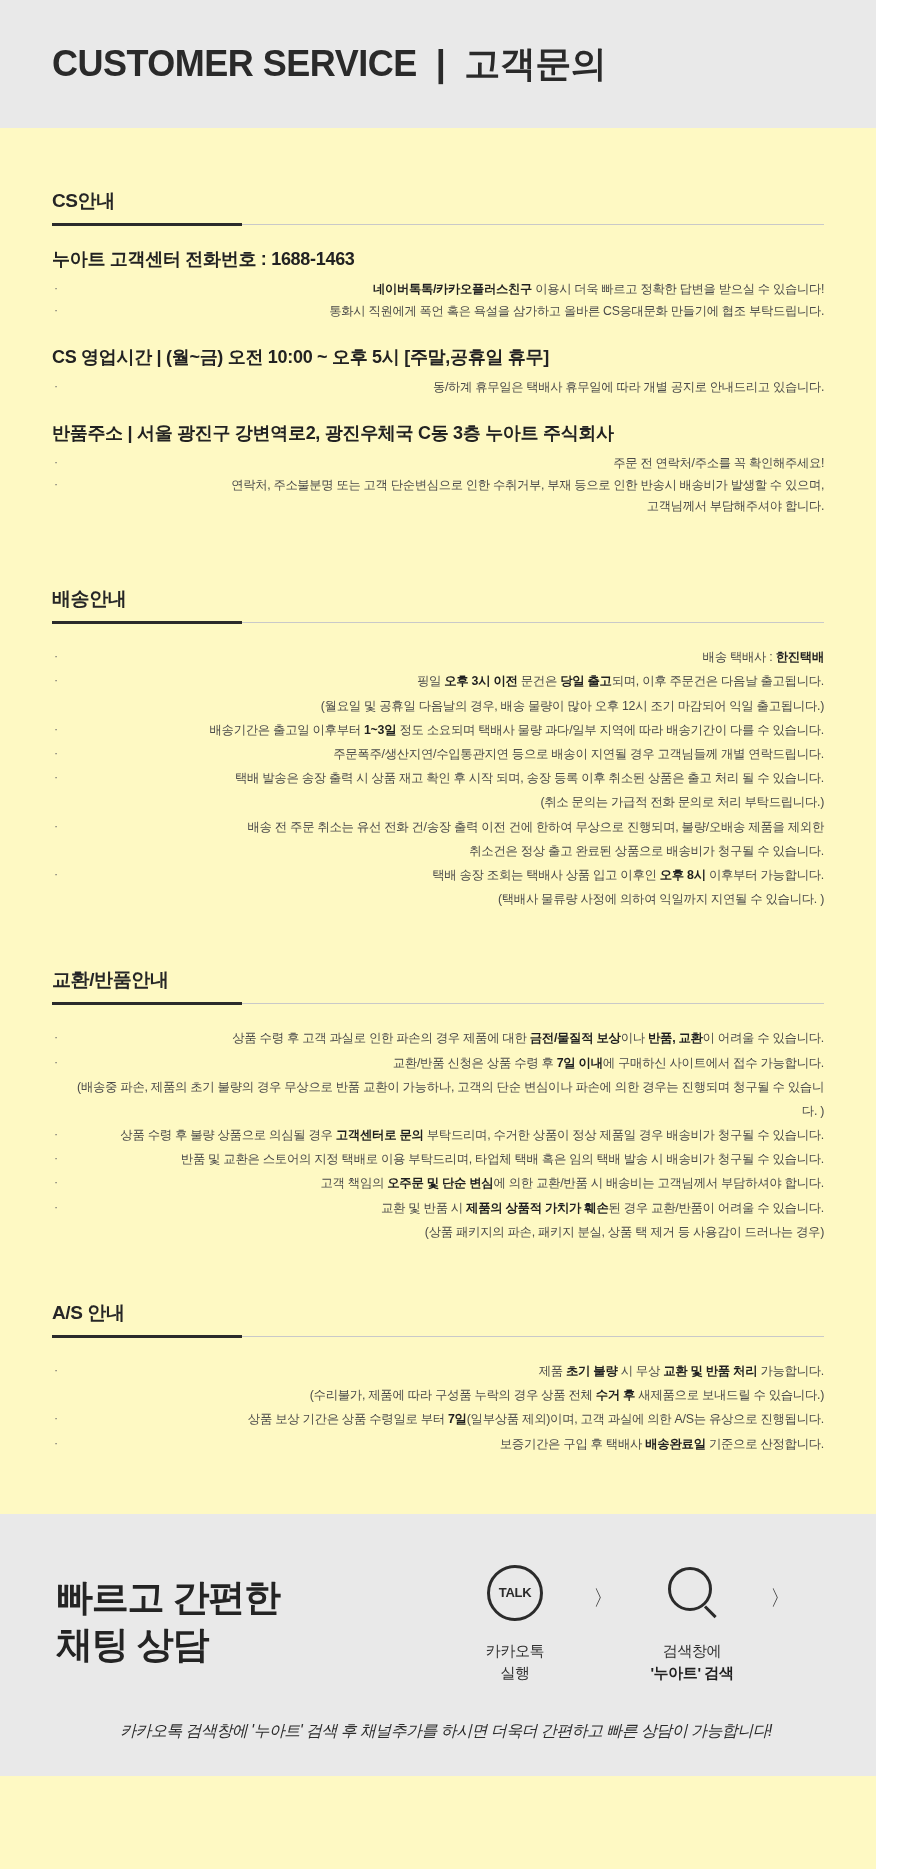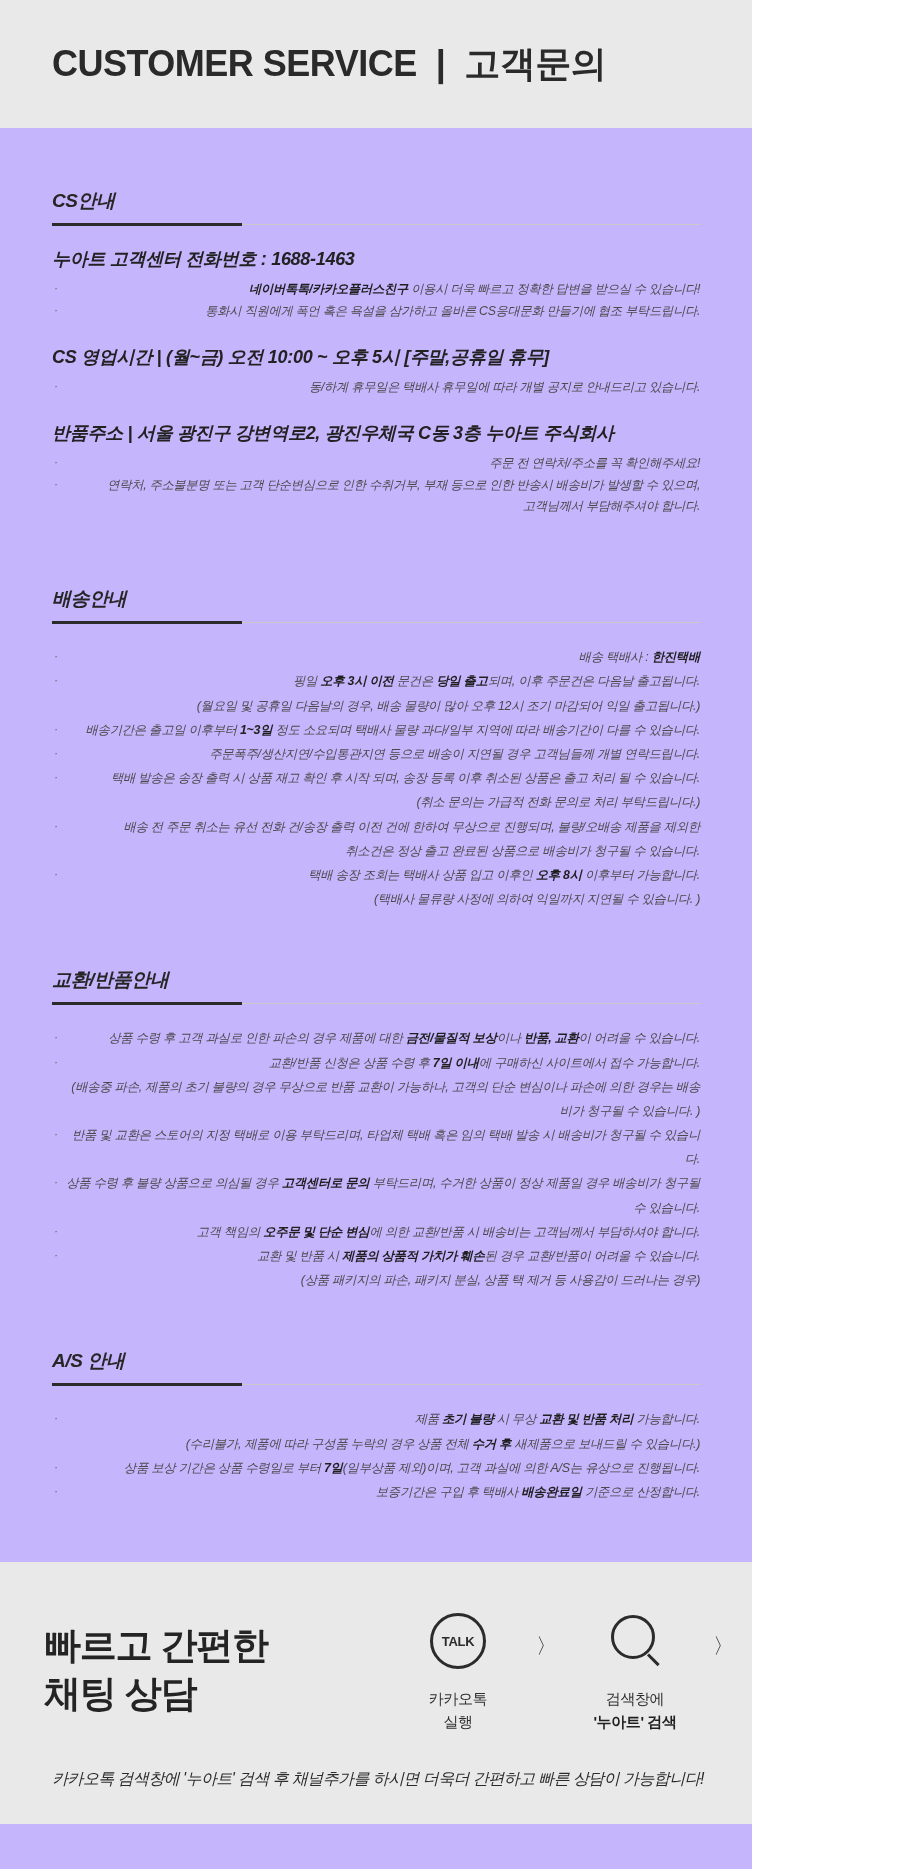--- a/index.html
+++ b/index.html
@@ -7,24 +7,24 @@
     padding: 0;
     background: #ffffff;
   }
   body {
     width: 900px;
     font-family: "Liberation Sans", "DejaVu Sans", sans-serif;
     color: #2b2b2b;
     -webkit-font-smoothing: antialiased;
   }
   .page {
-    width: 752px;
+    width: 876px;
     min-height: 1869px;
     position: relative;
-    background: #c4b5fd;
+    background: #fef9c3;
   }
 
   
   .header-band {
     background: #e9e9e9;
     height: 128px;
     display: flex;
     align-items: center;
     padding-left: 52px;
     box-sizing: border-box;
@@ -34,21 +34,20 @@
     font-weight: bold;
     letter-spacing: -0.5px;
     color: #2a2a2a;
     white-space: pre;
   }
 
   
   .content {
     padding: 0 52px 0 52px;
     box-sizing: border-box;
-    font-style: italic;
   }
 
   .section {
     padding-top: 56px;
   }
   .section.first { padding-top: 60px; }
 
   .section-title {
     font-size: 19px;
     font-weight: bold;
@@ -115,21 +114,21 @@
     font-size: 12.4px;
     line-height: 1.95;
   }
 
   b, strong { font-weight: bold; color: #1f1f1f; }
 
   
   .kakao-band {
     margin-top: 58px;
     background: #e9e9e9;
-    padding: 44px 0 34px 4px;
+    padding: 44px 0 34px 16px;
   }
   .kakao-inner {
     display: flex;
     align-items: center;
     padding: 0 40px;
     box-sizing: border-box;
   }
   .kakao-headline {
     font-size: 37px;
     font-weight: bold;
@@ -285,23 +284,23 @@
         <li class="noindent">(택배사 물류량 사정에 의하여 익일까지 지연될 수 있습니다. )</li>
       </ul>
     </div>
 
     <div class="section">
       <div class="section-title">교환/반품안내</div>
       <div class="title-rule"></div>
       <ul class="bullets flat">
         <li>상품 수령 후 고객 과실로 인한 파손의 경우 제품에 대한 <b>금전/물질적 보상</b>이나 <b>반품, 교환</b>이 어려울 수 있습니다.</li>
         <li>교환/반품 신청은 상품 수령 후 <b>7일 이내</b>에 구매하신 사이트에서 접수 가능합니다.</li>
-        <li class="noindent">(배송중 파손, 제품의 초기 불량의 경우 무상으로 반품 교환이 가능하나, 고객의 단순 변심이나 파손에 의한 경우는 배송비가 청구될 수 있습니다. )</li>
+        <li class="noindent">(배송중 파손, 제품의 초기 불량의 경우 무상으로 반품 교환이 가능하나, 고객의 단순 변심이나 파손에 의한 경우는 진행되며 청구될 수 있습니다. )</li>
+        <li>상품 수령 후 불량 상품으로 의심될 경우 <b>고객센터로 문의</b> 부탁드리며, 수거한 상품이 정상 제품일 경우 배송비가 청구될 수 있습니다.</li>
         <li>반품 및 교환은 스토어의 지정 택배로 이용 부탁드리며, 타업체 택배 혹은 임의 택배 발송 시 배송비가 청구될 수 있습니다.</li>
-        <li>상품 수령 후 불량 상품으로 의심될 경우 <b>고객센터로 문의</b> 부탁드리며, 수거한 상품이 정상 제품일 경우 배송비가 청구될 수 있습니다.</li>
         <li>고객 책임의 <b>오주문 및 단순 변심</b>에 의한 교환/반품 시 배송비는 고객님께서 부담하셔야 합니다.</li>
         <li>교환 및 반품 시 <b>제품의 상품적 가치가 훼손</b>된 경우 교환/반품이 어려울 수 있습니다.</li>
         <li class="noindent">(상품 패키지의 파손, 패키지 분실, 상품 택 제거 등 사용감이 드러나는 경우)</li>
       </ul>
     </div>
 
     <div class="section">
       <div class="section-title">A/S 안내</div>
       <div class="title-rule"></div>
       <ul class="bullets flat">

